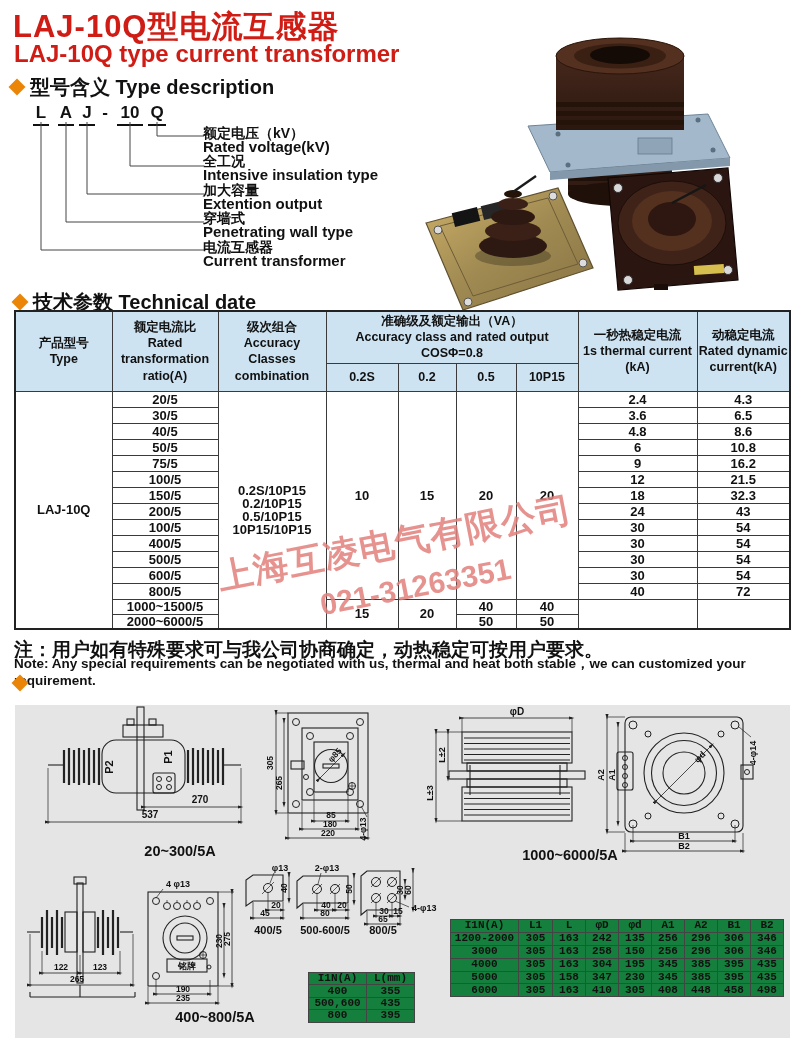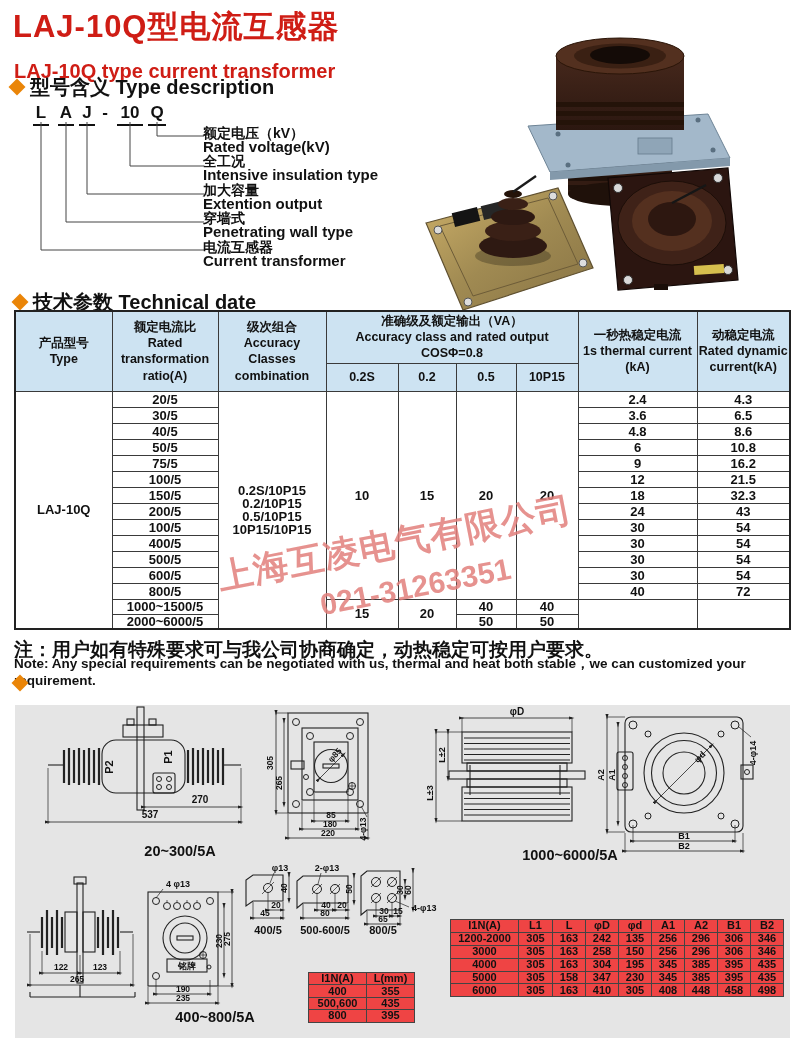--- a/index.html
+++ b/index.html
@@ -1,21 +1,21 @@
 <!DOCTYPE html>
 <html><head>
 <meta charset="utf-8">
 <style>
   html,body{margin:0;padding:0;background:#fff;}
   #page{position:relative;width:800px;height:1044px;background:#fff;overflow:hidden;
         font-family:"Liberation Sans",sans-serif;color:#111;}
   .abs{position:absolute;}
   
   .title-cn{left:13px;top:6px;font-size:31px;font-weight:bold;color:#cf1d15;letter-spacing:1px;}
-  .title-en{left:14px;top:60px;font-size:20px;font-weight:bold;color:#cf1d15;}
+  .title-en{left:14px;top:40px;font-size:24px;font-weight:bold;color:#cf1d15;}
   
   .sec{font-size:20px;font-weight:bold;color:#111;white-space:nowrap;}
   .diamond{display:inline-block;width:12px;height:12px;background:#ea8508;transform:rotate(45deg);margin:0 7px 1px 0;}
   
   .letter{position:absolute;top:103px;font-size:17px;font-weight:bold;text-align:center;
           border-bottom:2px solid #111;padding-bottom:1px;}
   .letter.nound{border-bottom:none;}
   .tc-items{left:203px;top:126px;width:260px;}
   .tc-item{height:28.4px;}
   .tc-cn{font-size:14px;font-weight:600;line-height:14px;}
@@ -44,21 +44,21 @@
   .dim{fill:none;stroke:#222;stroke-width:0.8;marker-start:url(#ar);marker-end:url(#ar);}
   .rib{stroke:#222;stroke-width:2.2;}
   .ribh{stroke:#222;stroke-width:1.2;}
   .hole{fill:none;stroke:#222;stroke-width:1;}
   text.dt{font:700 8.5px "Liberation Sans",sans-serif;fill:#111;}
   text.dm{font:700 10px "Liberation Sans",sans-serif;fill:#111;}
   text.tsm{font:700 9px "Liberation Sans",sans-serif;fill:#111;}
   text.dlab{font:700 14.5px "Liberation Sans",sans-serif;fill:#111;}
   text.rot{font:700 11px "Liberation Sans",sans-serif;fill:#111;}
   
-  table.dimt{border-collapse:collapse;table-layout:fixed;background:#ef4444;border:1.5px solid #333;}
+  table.dimt{border-collapse:collapse;table-layout:fixed;background:#15803d;border:1.5px solid #333;font-family:Liberation Mono, monospace;}
   table.dimt th,table.dimt td{border:1px solid #444;text-align:center;vertical-align:middle;padding:0;
       font-size:11px;font-weight:bold;line-height:1;}
   #dimtable1{left:450px;top:919px;} #dimtable1 tr{height:12.9px;}
   #dimtable2{left:308px;top:972px;} #dimtable2 tr{height:12.4px;}
 </style>
 </head>
 <body>
 
 <div id="page">
 

